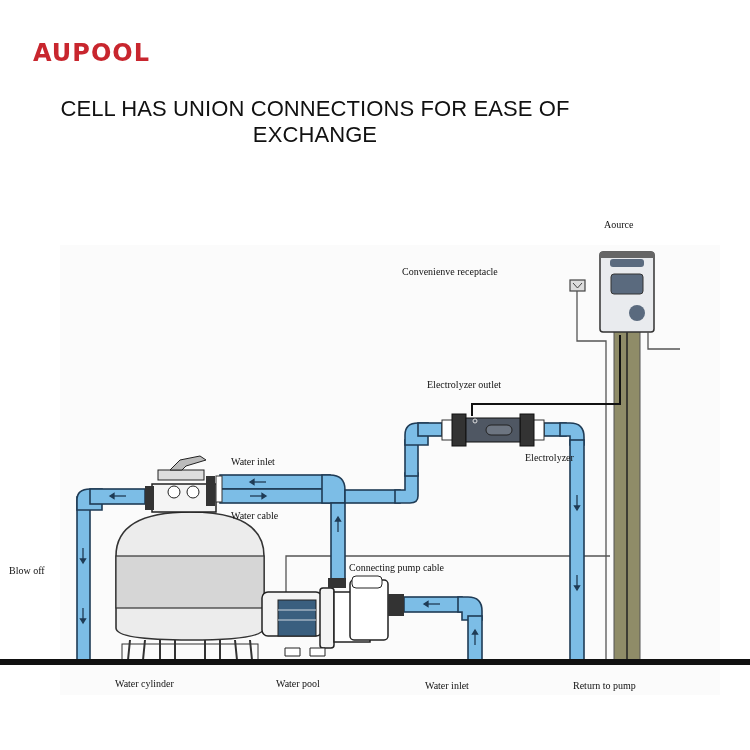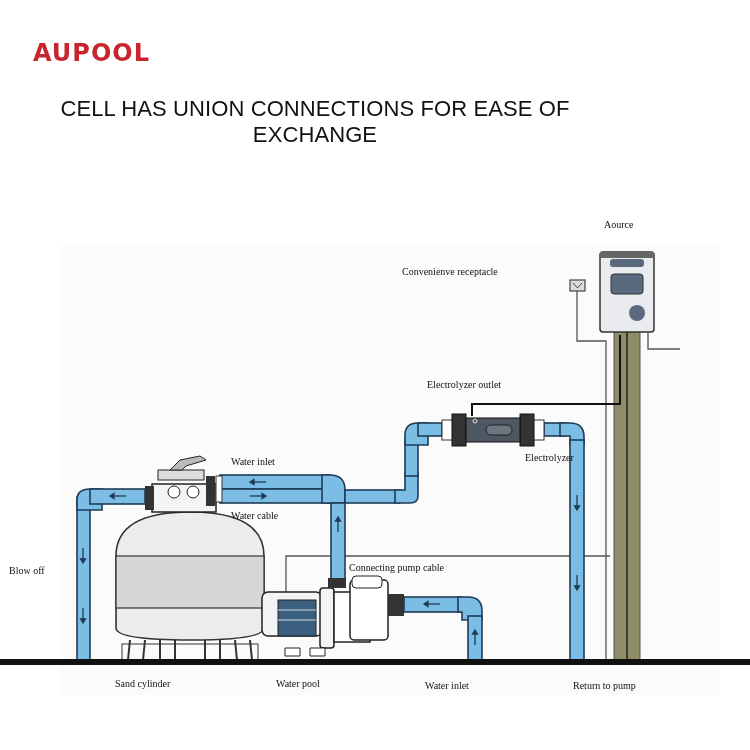--- a/index.html
+++ b/index.html
@@ -135,16 +135,16 @@
 </svg>
 
 <div class="lbl" style="left:604px; top:216px;">Aource</div>
 <div class="lbl" style="left:402px; top:255px;margin-top:8px;">Convenienve receptacle</div>
 <div class="lbl" style="left:427px; top:376px;">Electrolyzer outlet</div>
 <div class="lbl" style="left:485px; top:449px;margin-left:40px;">Electrolyzer</div>
 <div class="lbl" style="left:231px; top:453px;">Water inlet</div>
 <div class="lbl" style="left:231px; top:507px;">Water cable</div>
 <div class="lbl" style="left:349px; top:531px;margin-top:28px;">Connecting pump cable</div>
 <div class="lbl" style="left:9px; top:542px;margin-top:20px;">Blow off</div>
-<div class="lbl" style="left:115px; top:675px;">Sand cylinder</div>
+<div class="lbl" style="left:115px; top:675px;">Water cylinder</div>
 <div class="lbl" style="left:276px; top:675px;">Water pool</div>
 <div class="lbl" style="left:425px; top:677px;">Water inlet</div>
 <div class="lbl" style="left:573px; top:677px;">Return to pump</div>
 
 </body></html>

